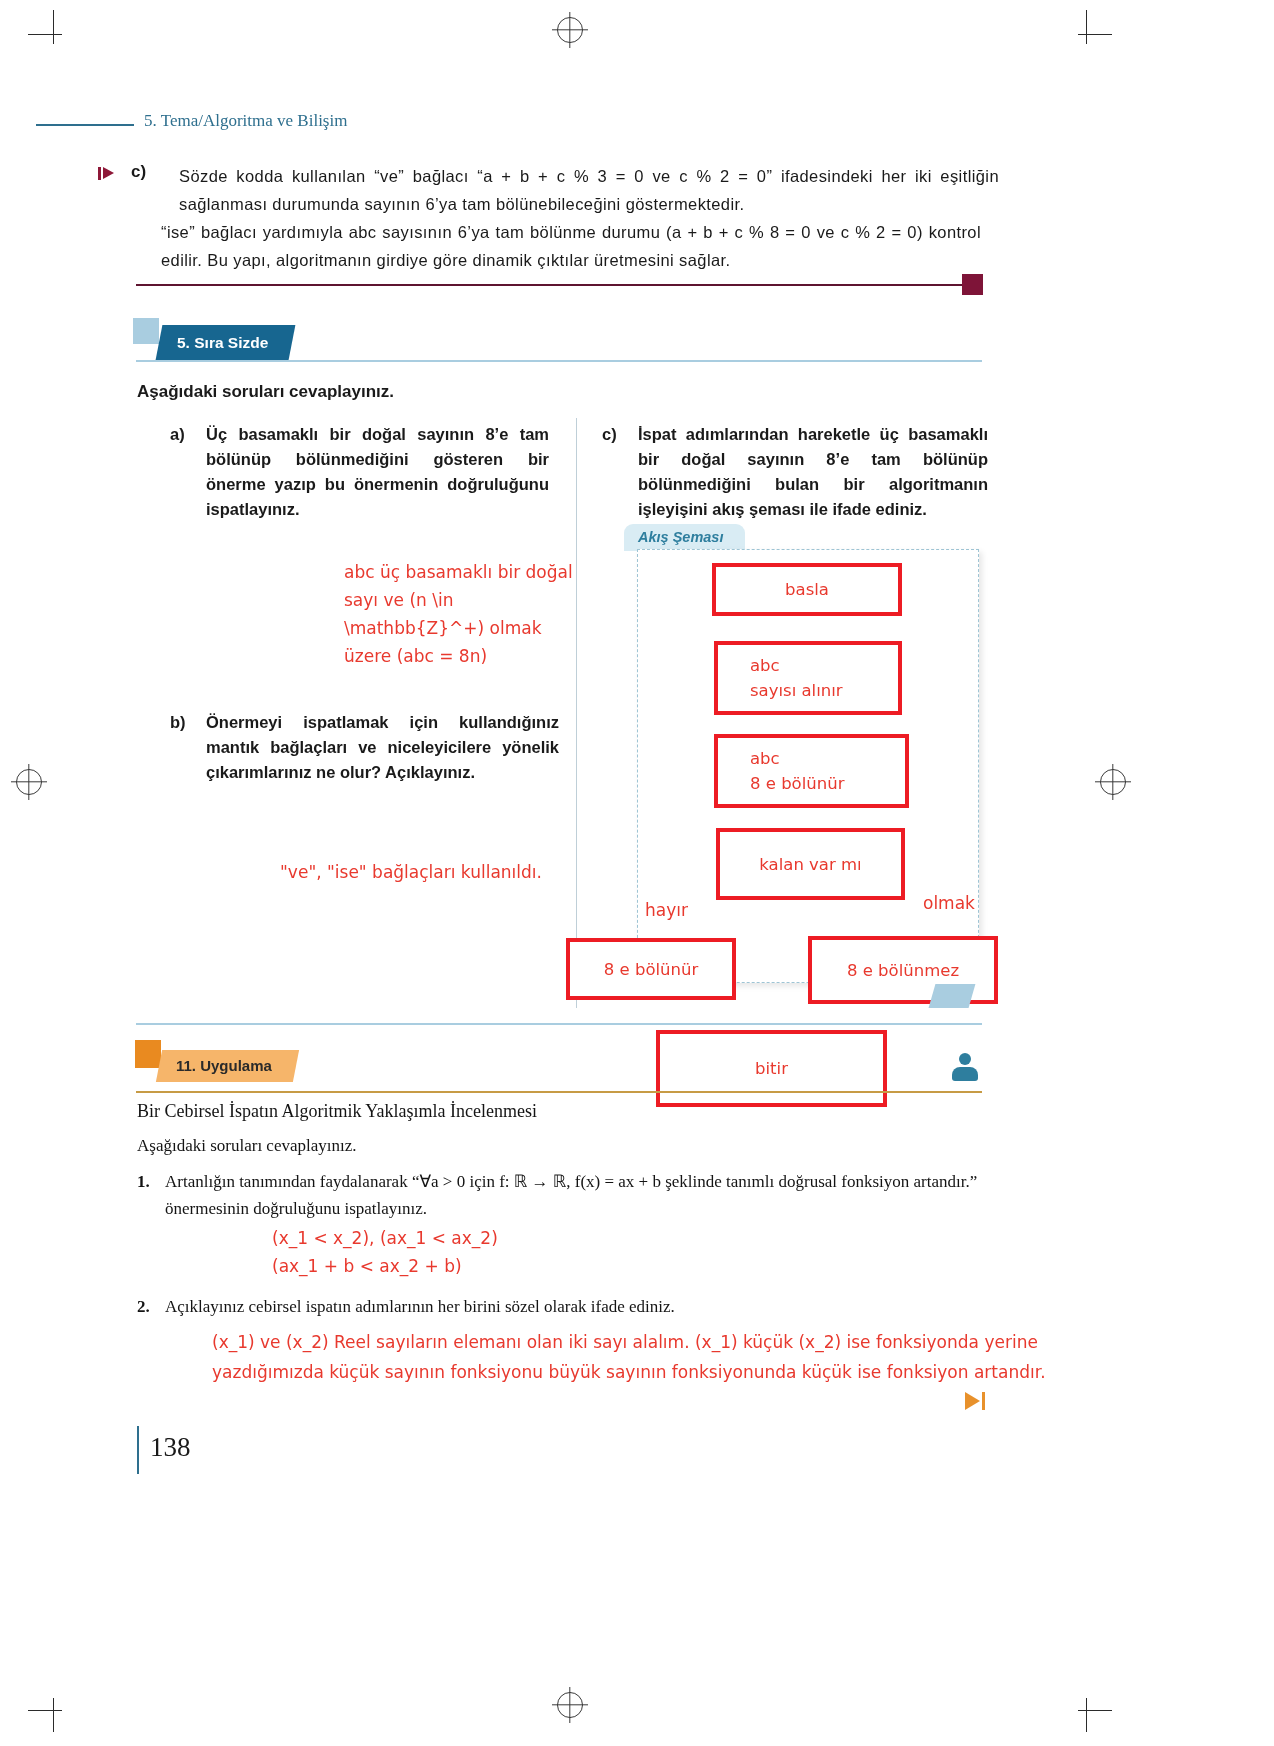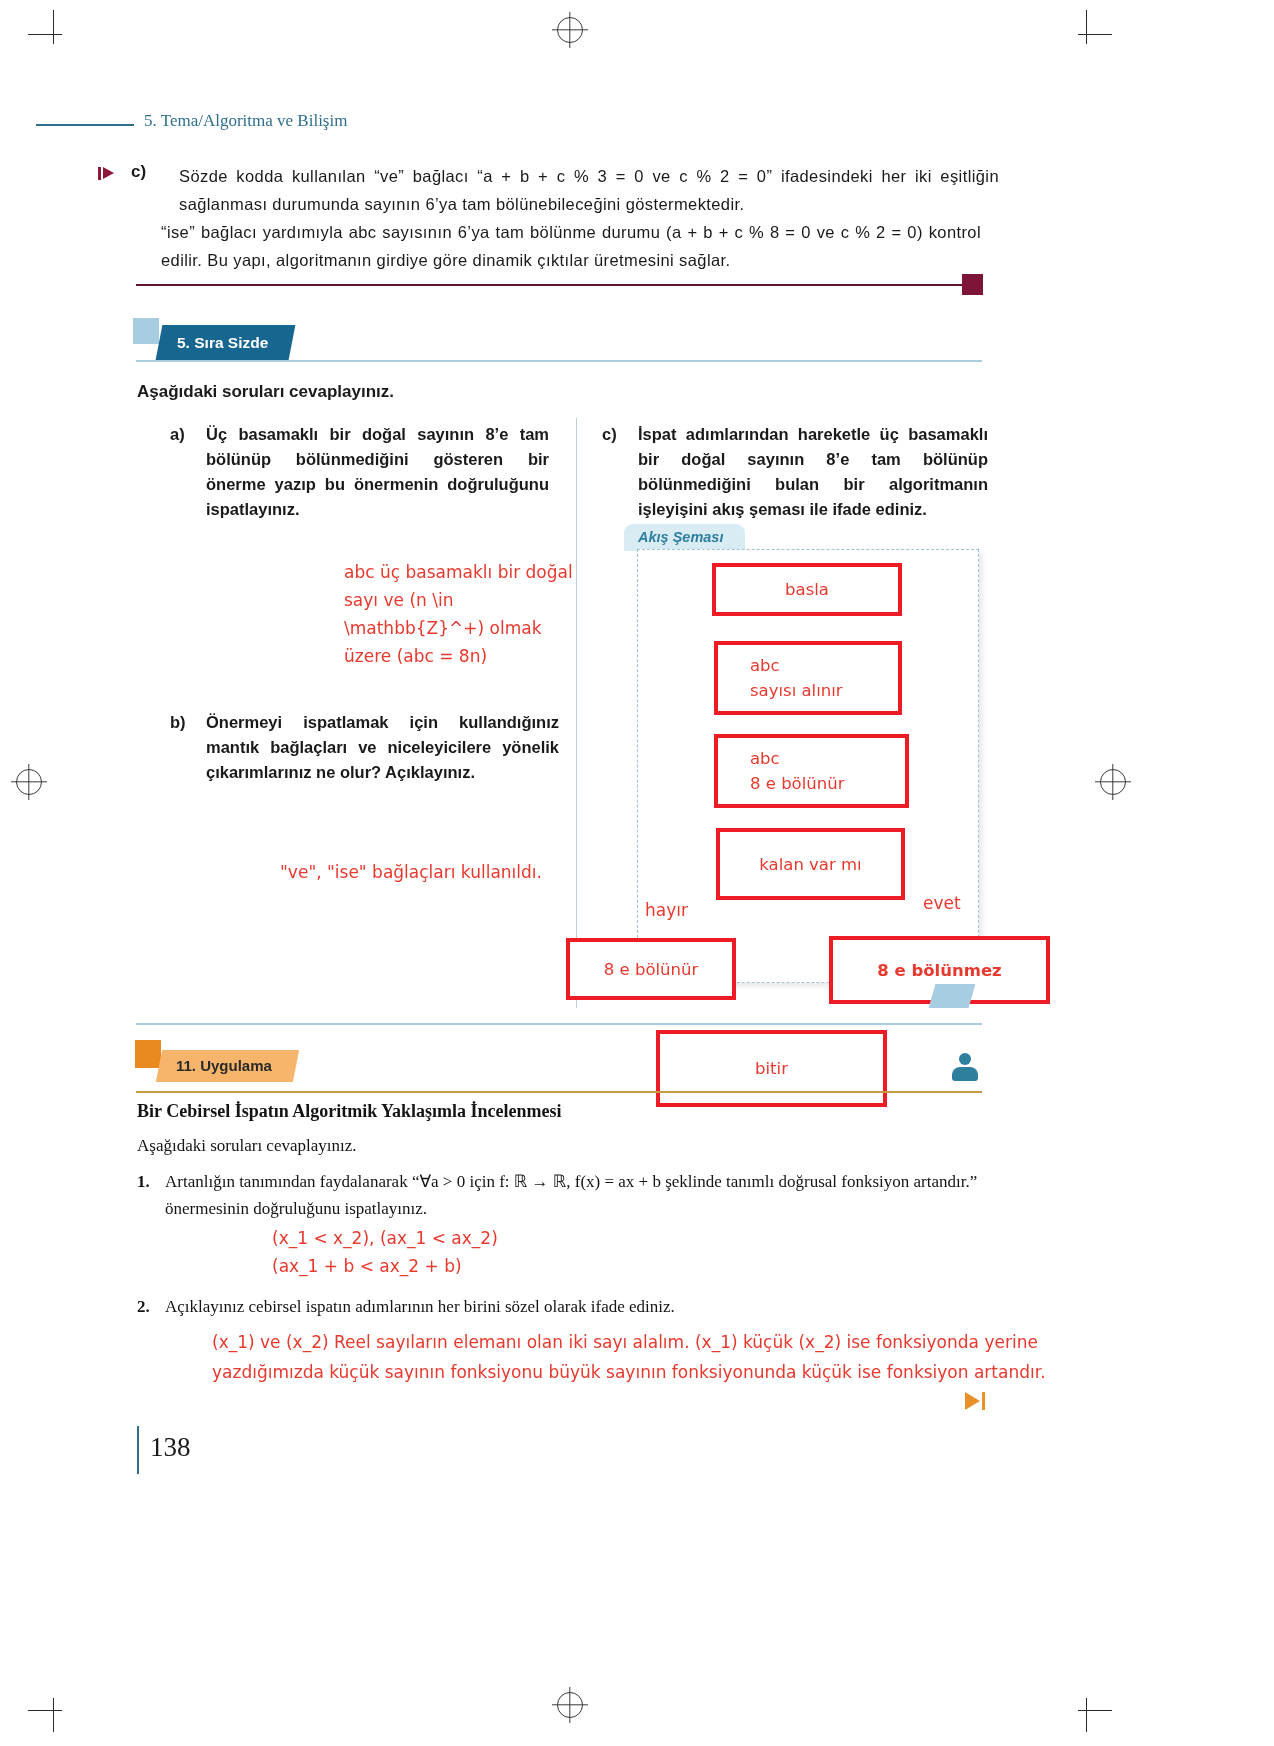--- a/index.html
+++ b/index.html
@@ -260,21 +260,21 @@
     align-items: center;
     justify-content: center;
     text-align: center;
     white-space: pre-line;
   }
   .fb-basla   { left: 712px; top: 563px;  width: 190px; height: 53px; }
   .fb-alinir  { left: 714px; top: 641px;  width: 188px; height: 74px; justify-content: flex-start; padding-left: 32px; text-align: left; }
   .fb-bolunur { left: 714px; top: 734px;  width: 195px; height: 74px; justify-content: flex-start; padding-left: 32px; text-align: left; }
   .fb-kalan   { left: 716px; top: 828px;  width: 189px; height: 72px; }
   .fb-left    { left: 566px; top: 938px;  width: 170px; height: 62px; }
-  .fb-right   { left: 829px; top: 936px;  width: 221px; height: 68px; font-weight: bold; }
+  .fb-right   { left: 808px; top: 936px;  width: 190px; height: 68px; }
   .fb-bitir   { left: 656px; top: 1030px; width: 231px; height: 77px; }
 
   .branch-label {
     position: absolute;
     color: #e8392e;
     font-family: "DejaVu Sans", sans-serif;
     font-size: 17px;
   }
   .lbl-hayir { left: 629px; top: 900px; margin-left: 16px; }
   .lbl-evet  { left: 923px; top: 893px; }
@@ -330,21 +330,21 @@
 
   
   .serif-blk {
     position: absolute;
     font-family: "Liberation Serif", serif;
     color: #141414;
   }
   .sub-title {
     left: 137px; top: 1101px;
     font-size: 18px;
-    font-weight: bold;
+    font-weight: normal;
   }
   .sub-lead {
     left: 137px; top: 1136px;
     font-size: 17px;
   }
   .num-q {
     left: 137px; top: 1168px;
     width: 848px;
     font-size: 17px;
     line-height: 27px;
@@ -499,21 +499,21 @@
   <div class="flow-box fb-alinir">abc
 sayısı alınır</div>
   <div class="flow-box fb-bolunur">abc
 8 e bölünür</div>
   <div class="flow-box fb-kalan">kalan var mı</div>
   <div class="flow-box fb-left">8 e bölünür</div>
   <div class="flow-box fb-right">8 e bölünmez</div>
   <div class="flow-box fb-bitir">bitir</div>
 
   <div class="branch-label lbl-hayir">hayır</div>
-  <div class="branch-label lbl-evet">evet</div>
+  <div class="branch-label lbl-evet">olmak</div>
   <div class="flow-chip"></div>
 
   <div class="rule-light"></div>
   <div class="uyg-wrap">
     <div class="uyg-chip"></div>
     <div class="uyg-tab"><span>11. Uygulama</span></div>
   </div>
   <div class="uyg-rule"></div>
 
   <div class="person-icon">

